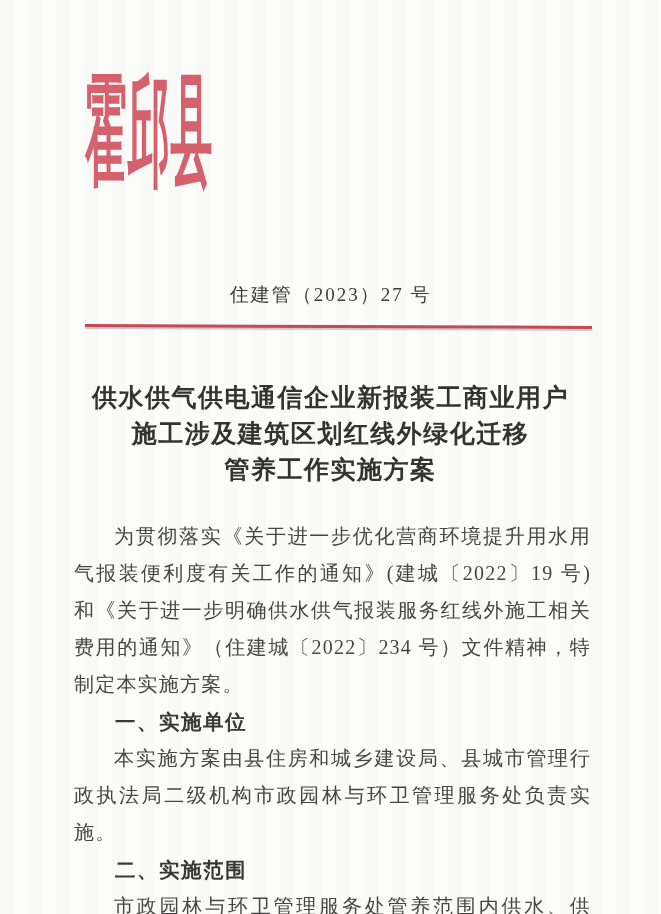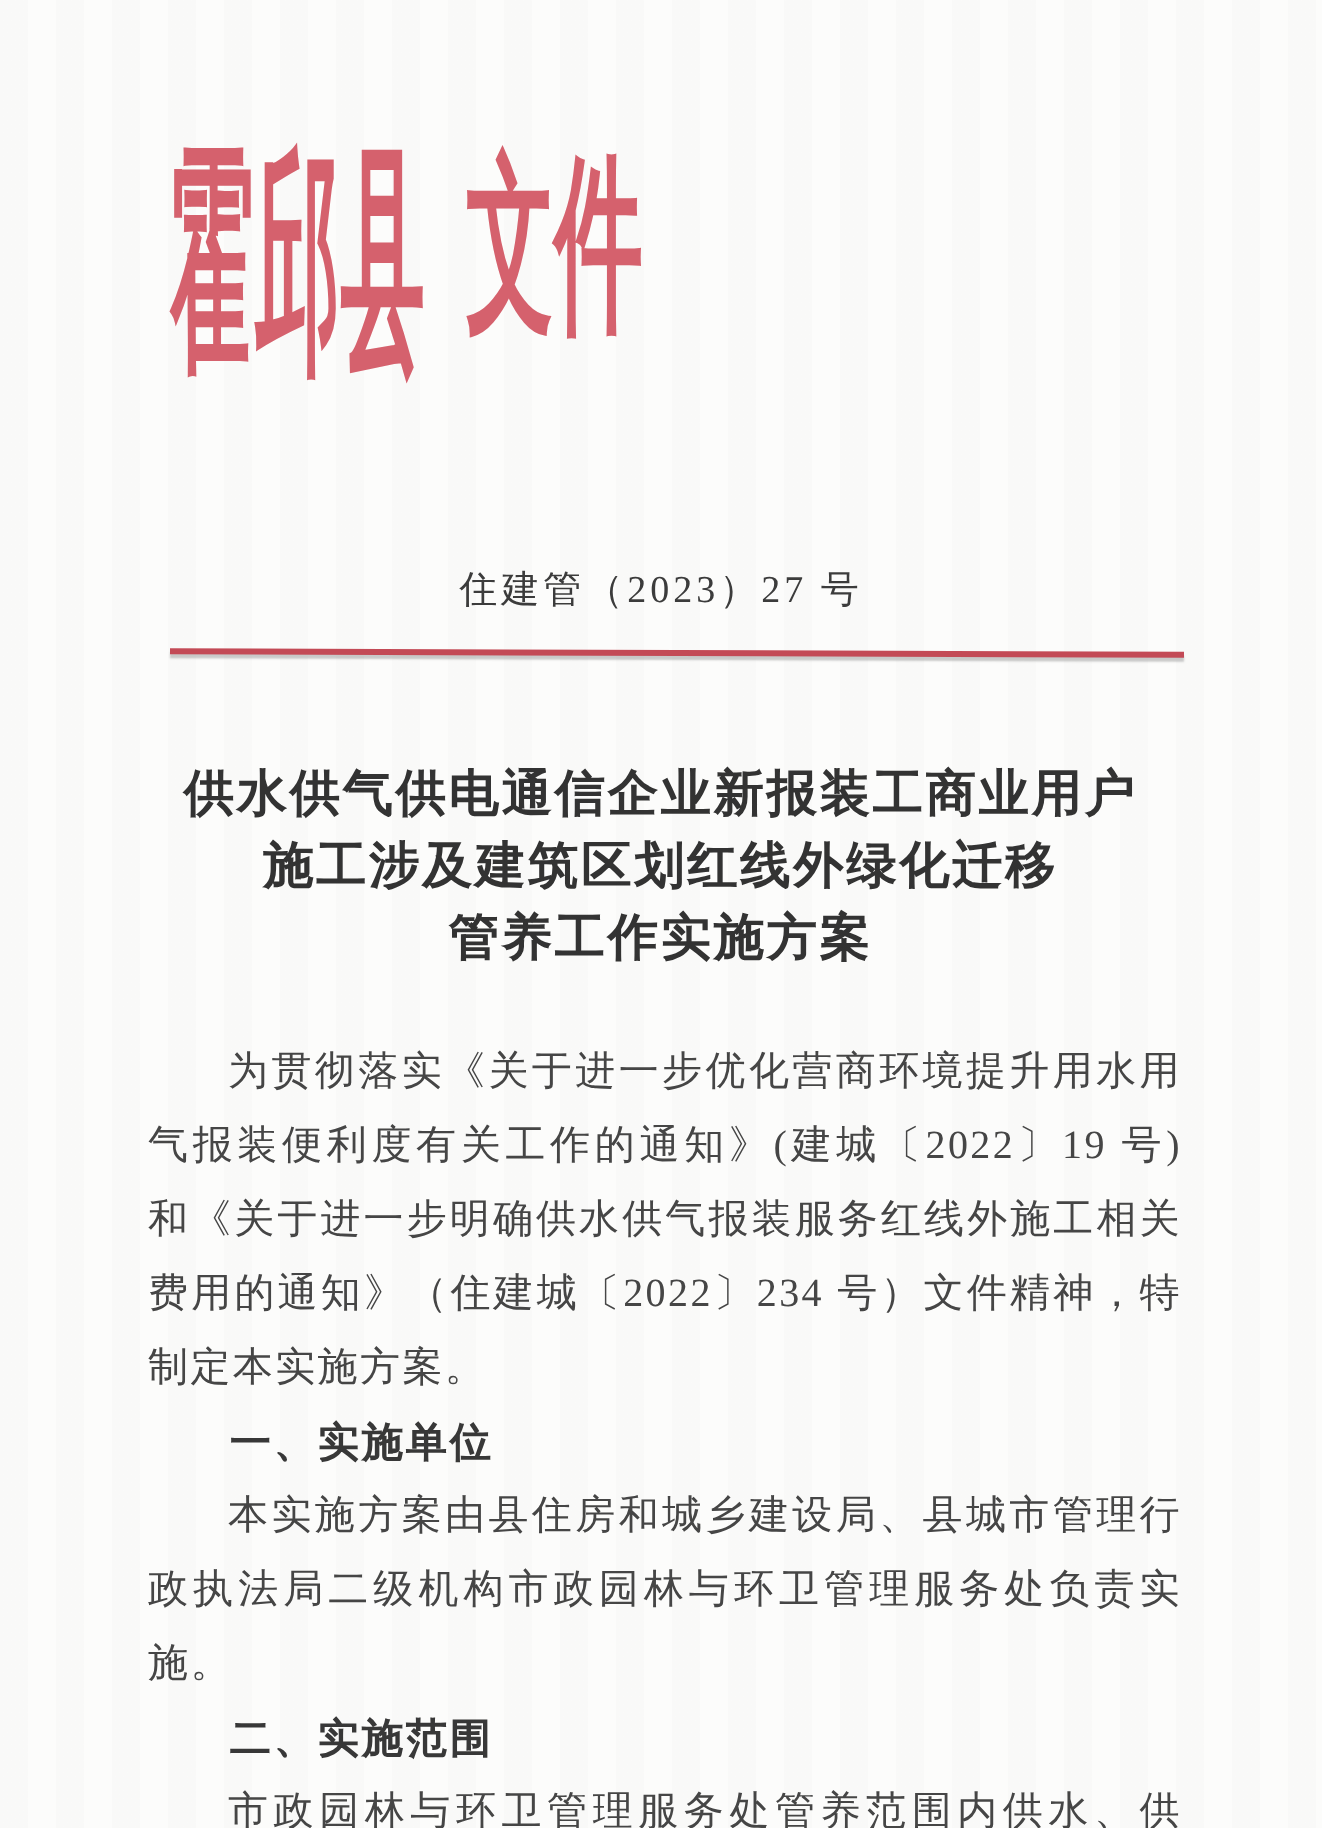--- a/index.html
+++ b/index.html
@@ -105,23 +105,20 @@
     letter-spacing:1.5px;
   }
 </style>
 </head>
 <body>
 
 <div class="header">
   <div class="county-wrap">
     <span class="county">霍邱县</span>
   </div>
-  <div class="wenjian-wrap">
-    <span class="wenjian">文件</span>
-  </div>
 </div>
 
 <div class="doc-number">住建管（2023）27 号</div>
 
 <div class="red-rule"></div>
 
 <div class="doc-title">
   <div>供水供气供电通信企业新报装工商业用户</div>
   <div>施工涉及建筑区划红线外绿化迁移</div>
   <div>管养工作实施方案</div>

